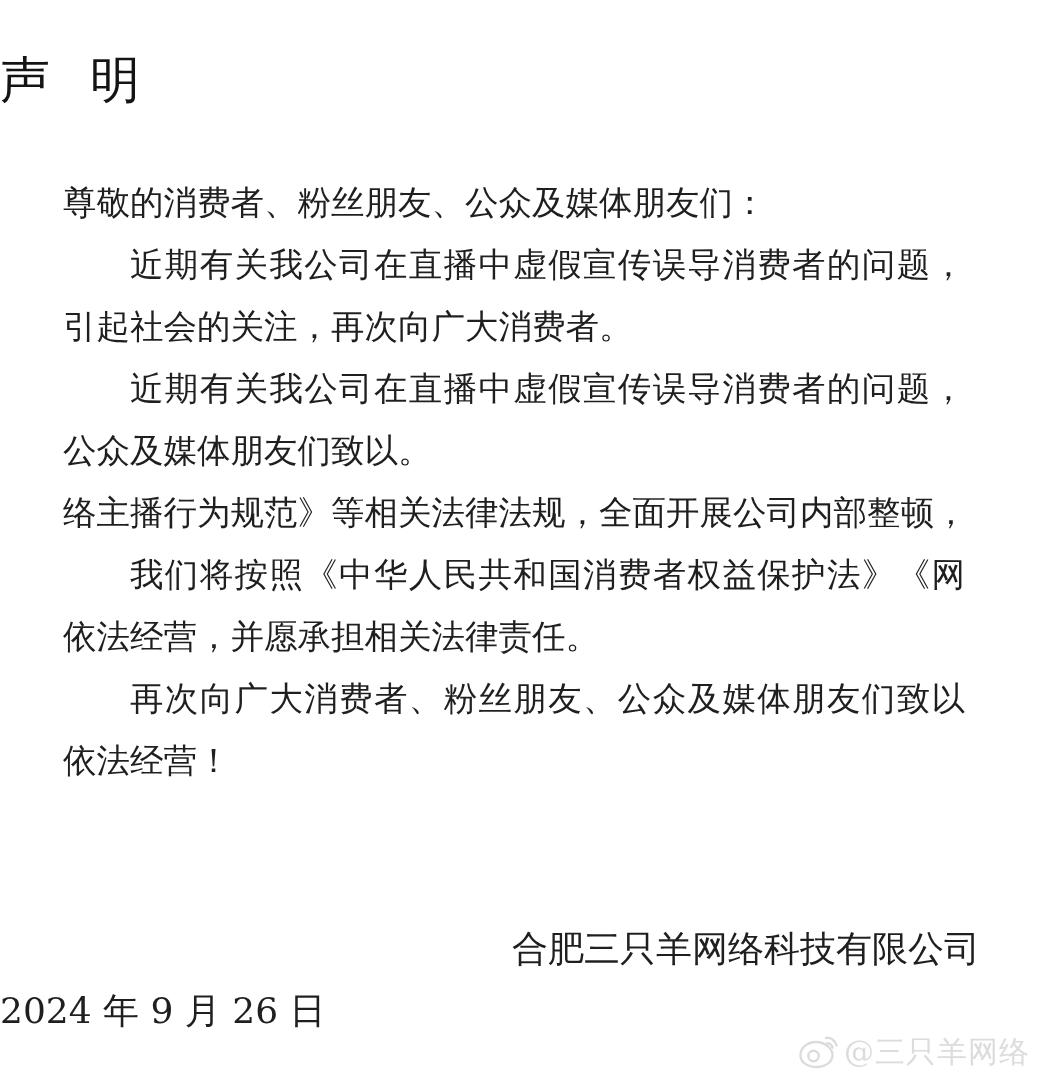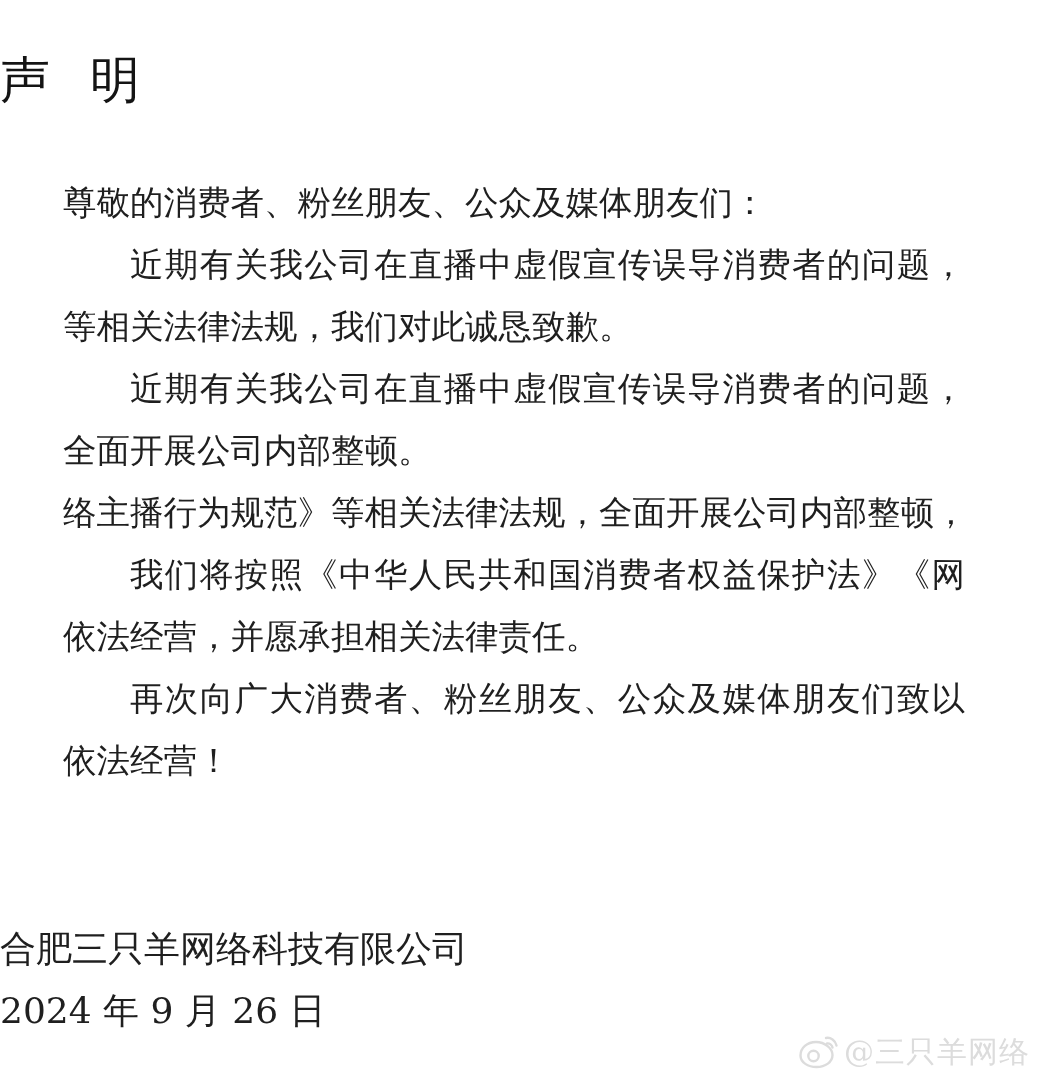--- a/index.html
+++ b/index.html
@@ -42,20 +42,21 @@
     text-indent: 2em;
   }
   .line.fill {
     text-align: justify;
     text-align-last: justify;
     text-justify: inter-character;
   }
   .signature {
     margin-top: 126px;
     padding-right: 62px;
+    text-align: right;
     font-size: 36px;
     line-height: 62px;
     white-space: nowrap;
   }
   .date {
     padding-right: 167px;
     text-align: left;
     font-size: 36px;
     line-height: 62px;
     white-space: nowrap;
@@ -79,23 +80,23 @@
 </head>
 <body>
 
 <div class="page" style="background: rgb(255, 255, 255); color: rgb(31, 31, 31);">
 
   <h1 class="title">声 明</h1>
 
   <div class="statement-body">
     <div class="line">尊敬的消费者、粉丝朋友、公众及媒体朋友们：</div>
     <div class="line indent fill">近期有关我公司在直播中虚假宣传误导消费者的问题，</div>
-    <div class="line">等相关法律法规，我们对此诚恳致歉。</div>
+    <div class="line">引起社会的关注，再次向广大消费者。</div>
     <div class="line indent fill">近期有关我公司在直播中虚假宣传误导消费者的问题，</div>
-    <div class="line">全面开展公司内部整顿。</div>
+    <div class="line">公众及媒体朋友们致以。</div>
     <div class="line fill">络主播行为规范》等相关法律法规，全面开展公司内部整顿，</div>
     <div class="line indent fill">我们将按照《中华人民共和国消费者权益保护法》《网</div>
     <div class="line">依法经营，并愿承担相关法律责任。</div>
     <div class="line indent fill">再次向广大消费者、粉丝朋友、公众及媒体朋友们致以</div>
     <div class="line">依法经营！</div>
   </div>
 
   <div class="signature">合肥三只羊网络科技有限公司</div>
 
   <div class="date">2024 年 9 月 26 日</div>

